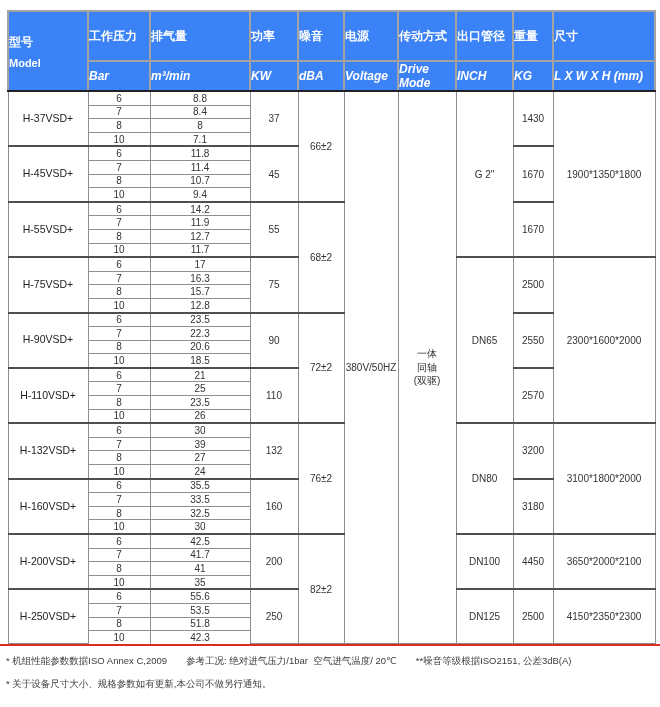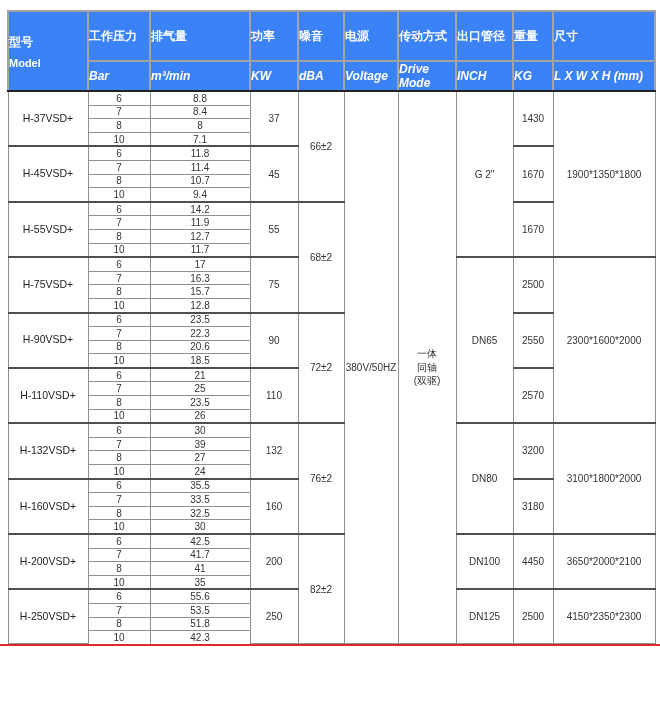--- a/index.html
+++ b/index.html
@@ -291,15 +291,17 @@
         <tr>
           <td class="c-bar">10</td>
           <td class="c-flow">42.3</td>
         </tr>
       </tbody>
   </table>
 
   <div class="red-rule"></div>
 
   <div class="footnotes">
+    <p>* 机组性能参数数据ISO Annex C,2009　　参考工况: 绝对进气压力/1bar  空气进气温度/ 20℃　　**噪音等级根据ISO2151, 公差3dB(A)</p>
+    <p>* 关于设备尺寸大小、规格参数如有更新,本公司不做另行通知。</p>
   </div>
 
 </div>
 
 </body></html>

